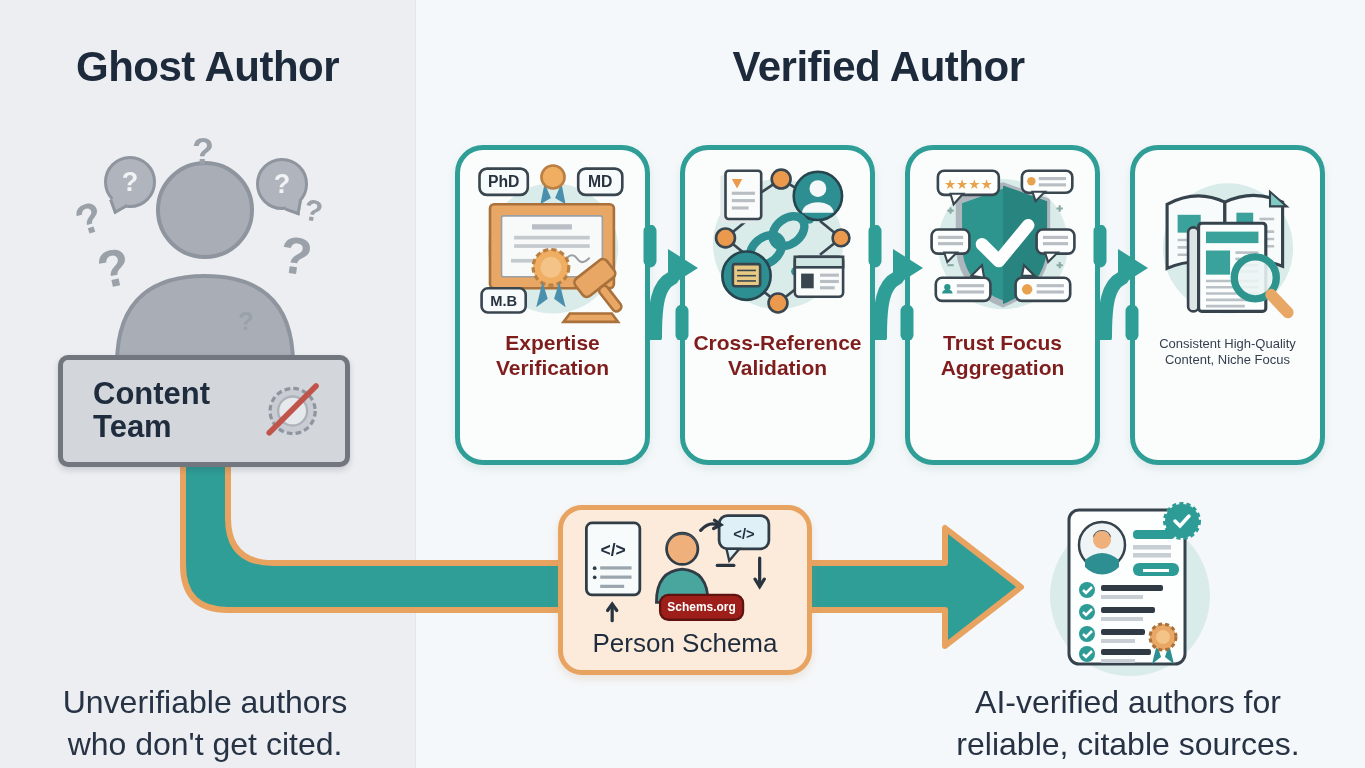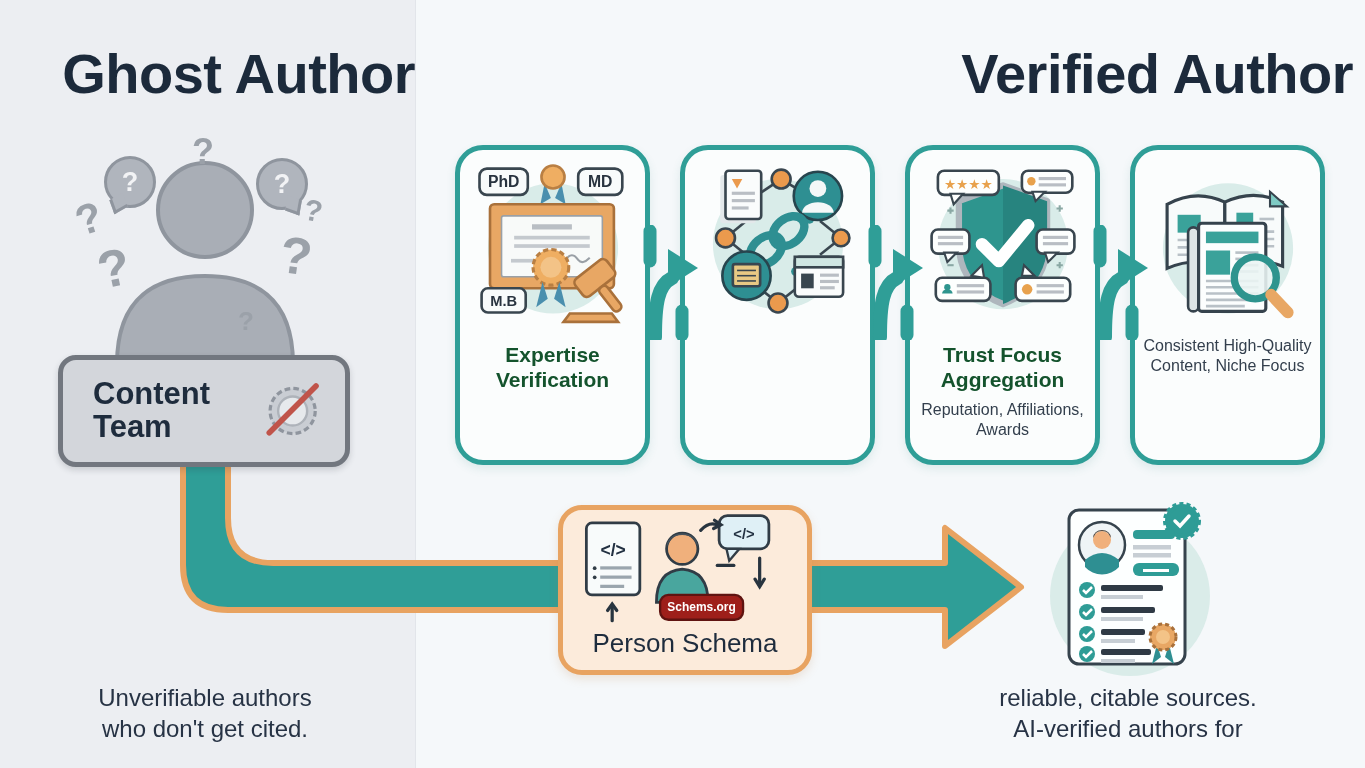--- a/index.html
+++ b/index.html
@@ -7,59 +7,59 @@
     width:1365px;height:768px;position:relative;overflow:hidden;
     font-family:"Liberation Sans", sans-serif;
     background:#f5f8fa;
   }
   .abs{position:absolute;}
   
   .left-panel{left:0;top:0;width:415px;height:768px;background:#eceef2;border-right:1px solid #e2e5ea;}
   .right-panel{left:416px;top:0;width:949px;height:768px;background:#f5f8fa;}
   
   .panel-title{
-    font-weight:800;font-size:56px;letter-spacing:-.5px;color:#1c2a3b;
-    text-align:right;line-height:1;
+    font-weight:800;font-size:42px;letter-spacing:-.5px;color:#1c2a3b;
+    text-align:center;line-height:1;
   }
   
   .qm{color:#9ba1a9;font-weight:800;display:inline-block;line-height:1;}
   .qbubble{
     width:46px;height:46px;background:#b0b5bd;border:3px solid #8f959e;border-radius:50%;
     display:flex;align-items:center;justify-content:center;color:#f2f3f5;font-weight:800;font-size:27px;
   }
   .qbubble::after{
     content:"";position:absolute;width:12px;height:12px;background:#b0b5bd;border-right:3px solid #8f959e;border-bottom:3px solid #8f959e;
     bottom:-6px;right:4px;transform:rotate(20deg) skew(10deg);
   }
   .qbubble.tail-left::after{right:auto;left:4px;transform:rotate(70deg) skew(10deg);}
   
   .content-box{
     left:58px;top:355px;width:292px;height:112px;box-sizing:border-box;
-    background:#d3d6db;border:5px solid #72777f;border-radius:18px;
+    background:#d3d6db;border:5px solid #72777f;border-radius:10px;
     display:flex;align-items:center;justify-content:space-between;
     padding:0 18px 0 30px;z-index:3;
     box-shadow:0 3px 6px rgba(40,46,56,.18);
   }
   .content-box .label{font-size:31px;line-height:1.05;font-weight:800;color:#1e2c3d;}
   
-  .caption{font-size:24px;line-height:1.3;color:#273345;text-align:center;}
+  .caption{font-size:32px;line-height:1.3;color:#273345;text-align:center;}
   
   .vcard{
     width:195px;height:320px;box-sizing:border-box;top:145px;
     background:#fbfdfd;border:5px solid #2f9e97;border-radius:28px;
     display:flex;flex-direction:column;align-items:center;z-index:2;
     box-shadow:0 4px 10px rgba(46,130,125,.12);
   }
   .vcard .icon-wrap{margin-top:6px;}
   .vcard .card-title{
-    font-size:21px;font-weight:800;color:#14532d;text-align:center;line-height:1.2;
-    width:178px;margin-top:14px;
+    font-size:21px;font-weight:800;color:#7f1d1d;text-align:center;line-height:1.2;
+    width:178px;margin-top:2px;
   }
   .vcard .card-sub{
-    font-size:16px;color:#333f4d;text-align:center;line-height:1.22;width:172px;margin-top:8px;
+    font-size:13px;color:#333f4d;text-align:center;line-height:1.22;width:172px;margin-top:8px;
   }
   
   .schema-box{
     left:558px;top:505px;width:254px;height:170px;box-sizing:border-box;
     background:#fcebdb;border:5px solid #e8a361;border-radius:24px;z-index:4;
     display:flex;flex-direction:column;align-items:center;justify-content:flex-start;
     box-shadow:0 4px 10px rgba(190,130,70,.18);
   }
   .schema-box .label{font-size:26px;font-weight:400;color:#1e2c3d;margin-top:-2px;}
   svg text{font-family:"Liberation Sans", sans-serif;}
@@ -198,20 +198,21 @@
       <line x1="41" y1="119" x2="59" y2="119" stroke="#39464f" stroke-width="1.5"></line>
 
       <rect x="96" y="96" width="46" height="38" rx="4" fill="#fafcfc" stroke="#39464f" stroke-width="2.5"></rect>
       <rect x="96" y="96" width="46" height="10" fill="#cfe6e2" stroke="#39464f" stroke-width="2.5"></rect>
       <rect x="102" y="112" width="12" height="14" fill="#39464f"></rect>
       <rect x="120" y="112" width="18" height="3" fill="#b9bec4"></rect>
       <rect x="120" y="118" width="18" height="3" fill="#b9bec4"></rect>
       <rect x="120" y="124" width="14" height="3" fill="#b9bec4"></rect>
     </svg>
   </div>
+  <div class="card-title">Cross-Reference Validation</div>
 </div>
 
 <div class="abs vcard" style="left:905px;">
   <div class="icon-wrap">
     <svg width="168" height="168" viewBox="0 0 160 160">
       <circle cx="80" cy="84" r="62" fill="#d9ece9"></circle>
 
       <path d="M80,28 L122,43 V84 C122,114 103,132 80,141 C57,132 38,114 38,84 V43 Z" fill="#2e958e" stroke="#aeb6bd" stroke-width="6" stroke-linejoin="round"></path>
       <path d="M80,28 L122,43 V84 C122,114 103,132 80,141 Z" fill="#27847f"></path>
       <path d="M60,84 L76,100 L104,66" fill="none" stroke="#ffffff" stroke-width="12" stroke-linecap="round" stroke-linejoin="round"></path>
@@ -244,21 +245,20 @@
       <rect x="112" y="122" width="26" height="3" fill="#b9bec4"></rect>
       <rect x="112" y="128" width="26" height="3" fill="#b9bec4"></rect>
 
       <path d="M27,52 l6,0 M30,49 l0,6" stroke="#8aa8a4" stroke-width="2"></path>
       <path d="M131,50 l6,0 M134,47 l0,6" stroke="#8aa8a4" stroke-width="2"></path>
       <path d="M27,104 l6,0" stroke="#8aa8a4" stroke-width="2"></path>
       <path d="M131,104 l6,0 M134,101 l0,6" stroke="#8aa8a4" stroke-width="2"></path>
     </svg>
   </div>
   <div class="card-title">Trust Focus Aggregation</div>
-  <div class="card-sub">Reputation, Affiliations, Awards</div>
 </div>
 
 <div class="abs vcard" style="left:1130px;">
   <div class="icon-wrap">
     <svg width="168" height="168" viewBox="0 0 160 160">
       <circle cx="80" cy="88" r="62" fill="#d9ece9"></circle>
 
       <path d="M22,46 Q50,31 77,44 L77,106 Q50,95 22,107 Z" fill="#f8fbfb" stroke="#36434d" stroke-width="3"></path>
       <path d="M77,44 Q104,31 132,44 L132,105 Q104,94 77,106 Z" fill="#f8fbfb" stroke="#36434d" stroke-width="3"></path>
       <polygon points="120,34 136,48 120,48" fill="#7fcbc4" stroke="#36434d" stroke-width="2"></polygon>
@@ -389,15 +389,15 @@
     <rect x="66" y="167" width="34" height="4" fill="#c7ced4"></rect>
   </g>
 
   <polygon points="122,152 117,172 126,165" fill="#2e8f92"></polygon>
   <polygon points="134,152 139,172 130,165" fill="#2e8f92"></polygon>
   <circle cx="128" cy="145" r="13" fill="#e8a764" stroke="#a9713b" stroke-width="3" stroke-dasharray="4 3"></circle>
   <circle cx="128" cy="145" r="7" fill="#f3c387"></circle>
 </svg>
 
 <div class="abs caption" style="left:950px;top:682px;width:356px;">
+  <div>AI-verified authors for</div>
   <div>reliable, citable sources.</div>
-  <div>AI-verified authors for</div>
 </div>
 
 </body></html>

